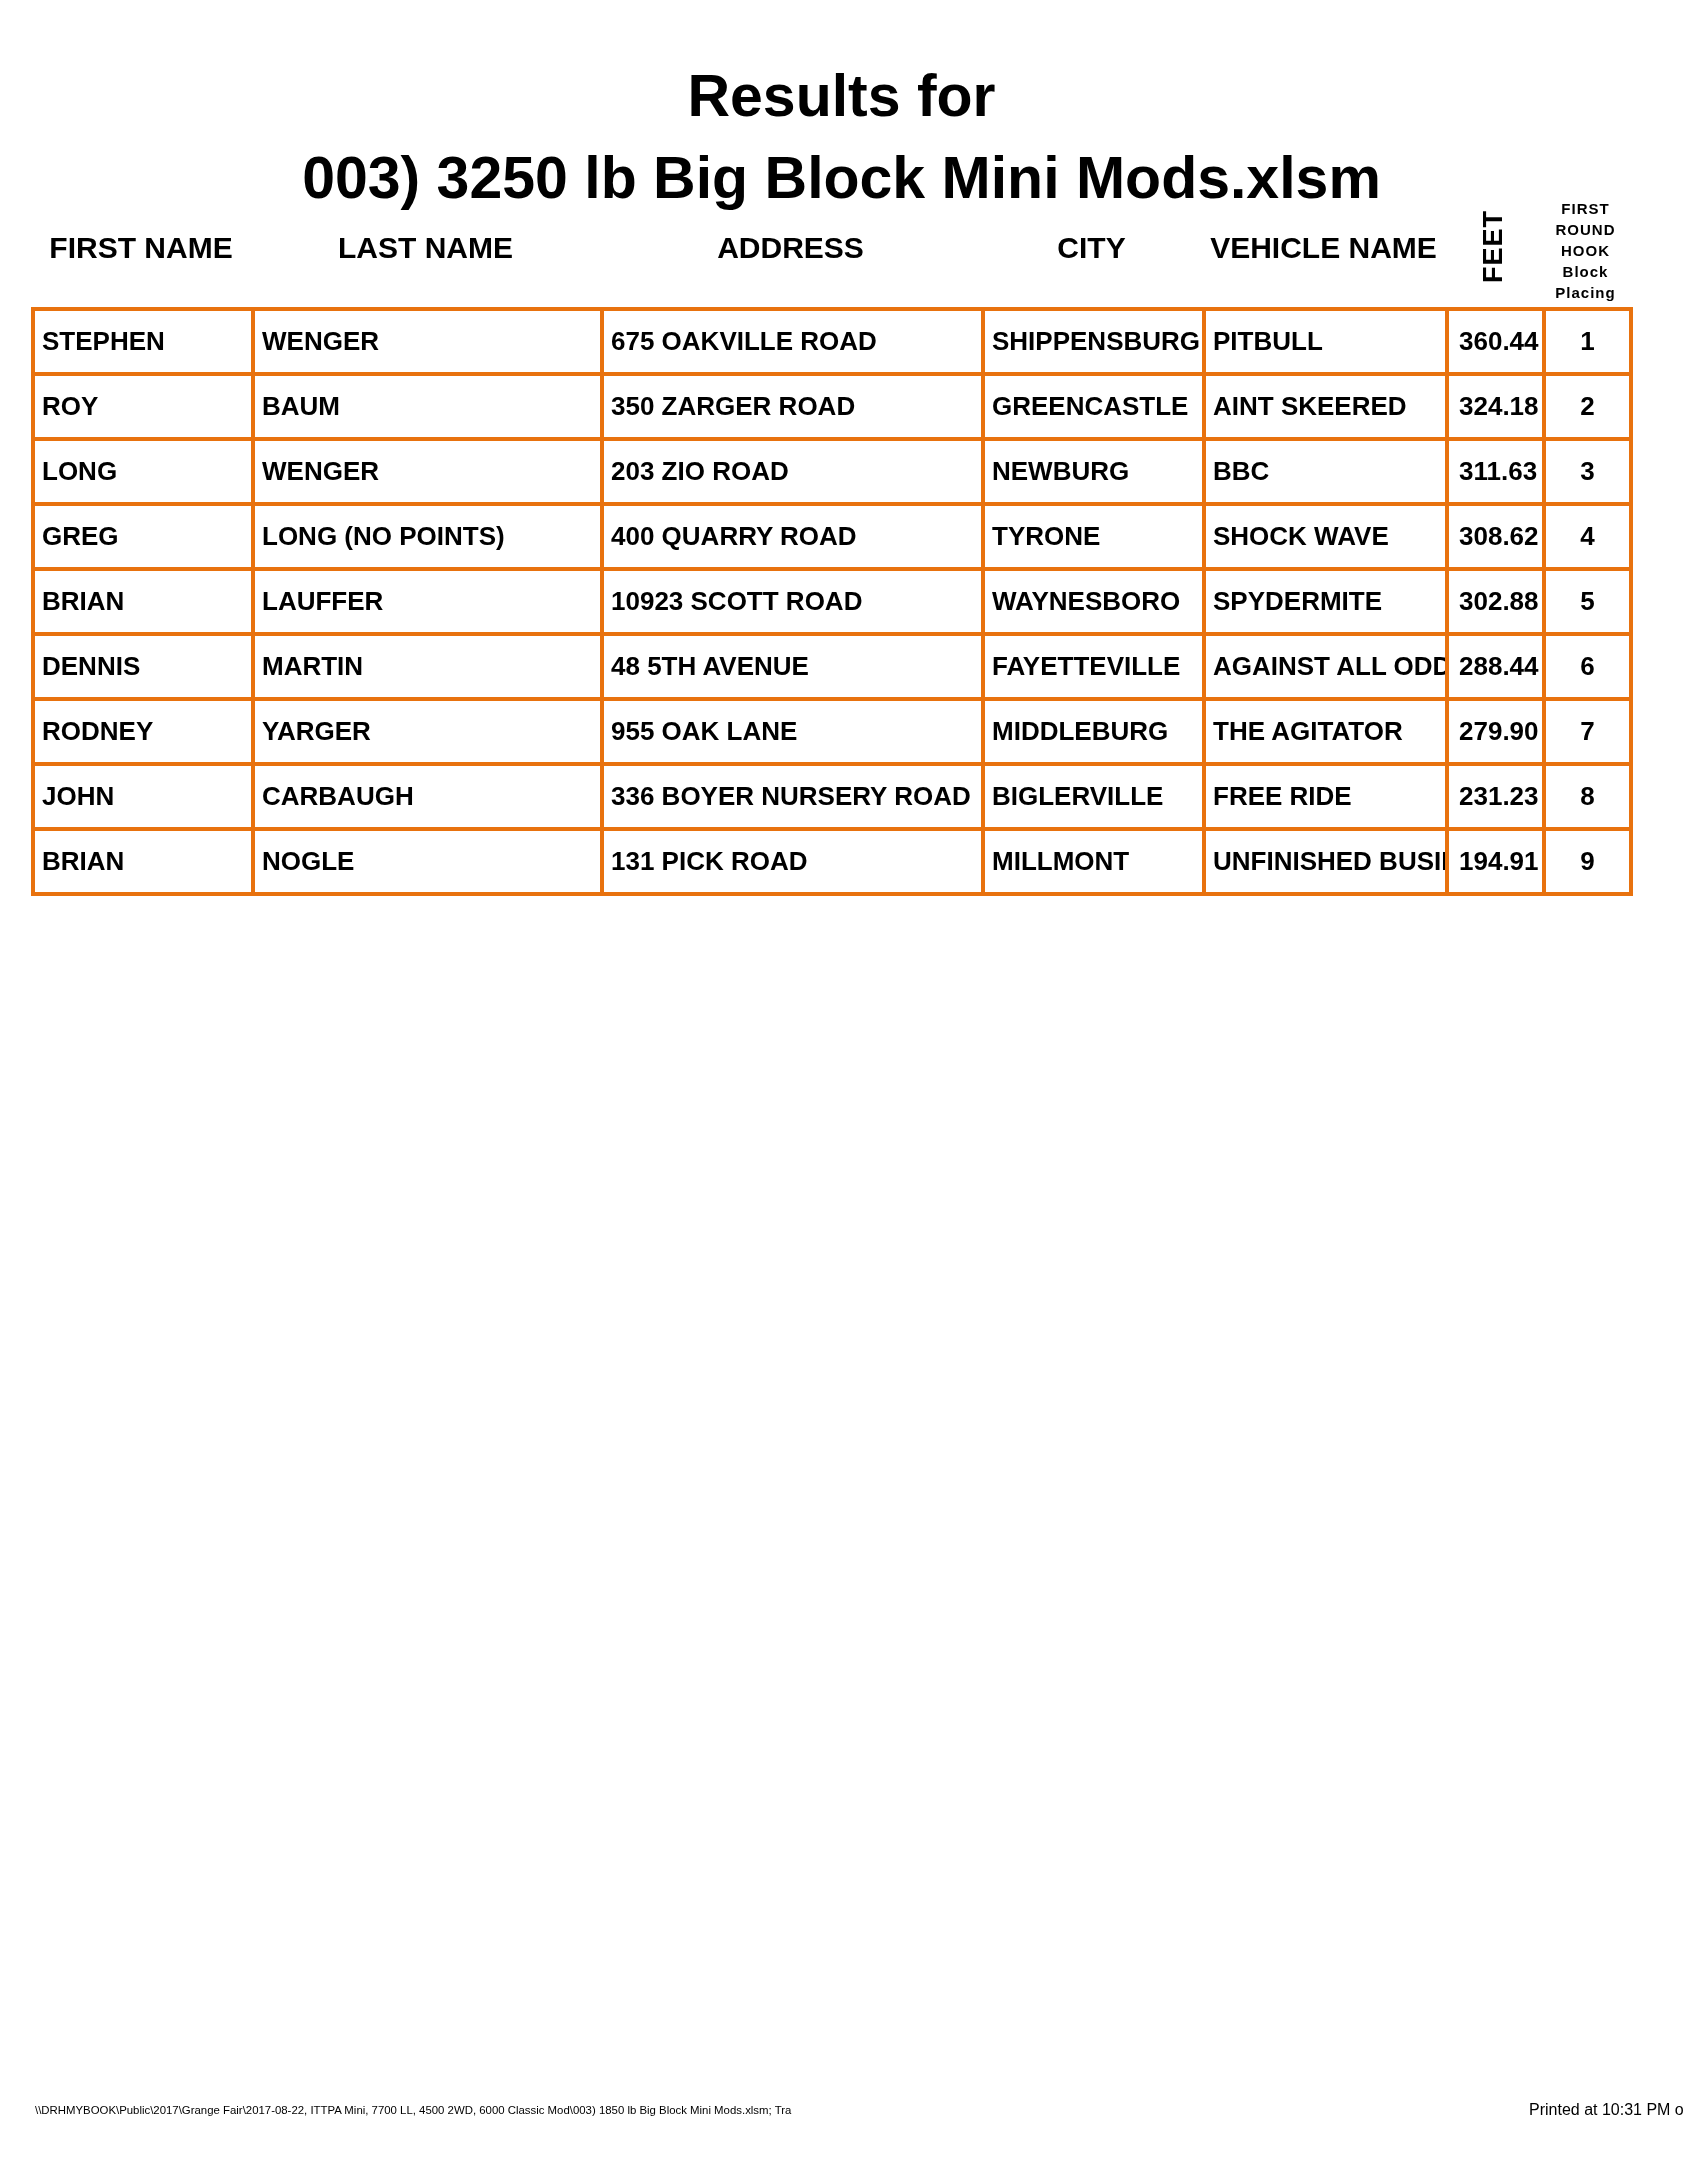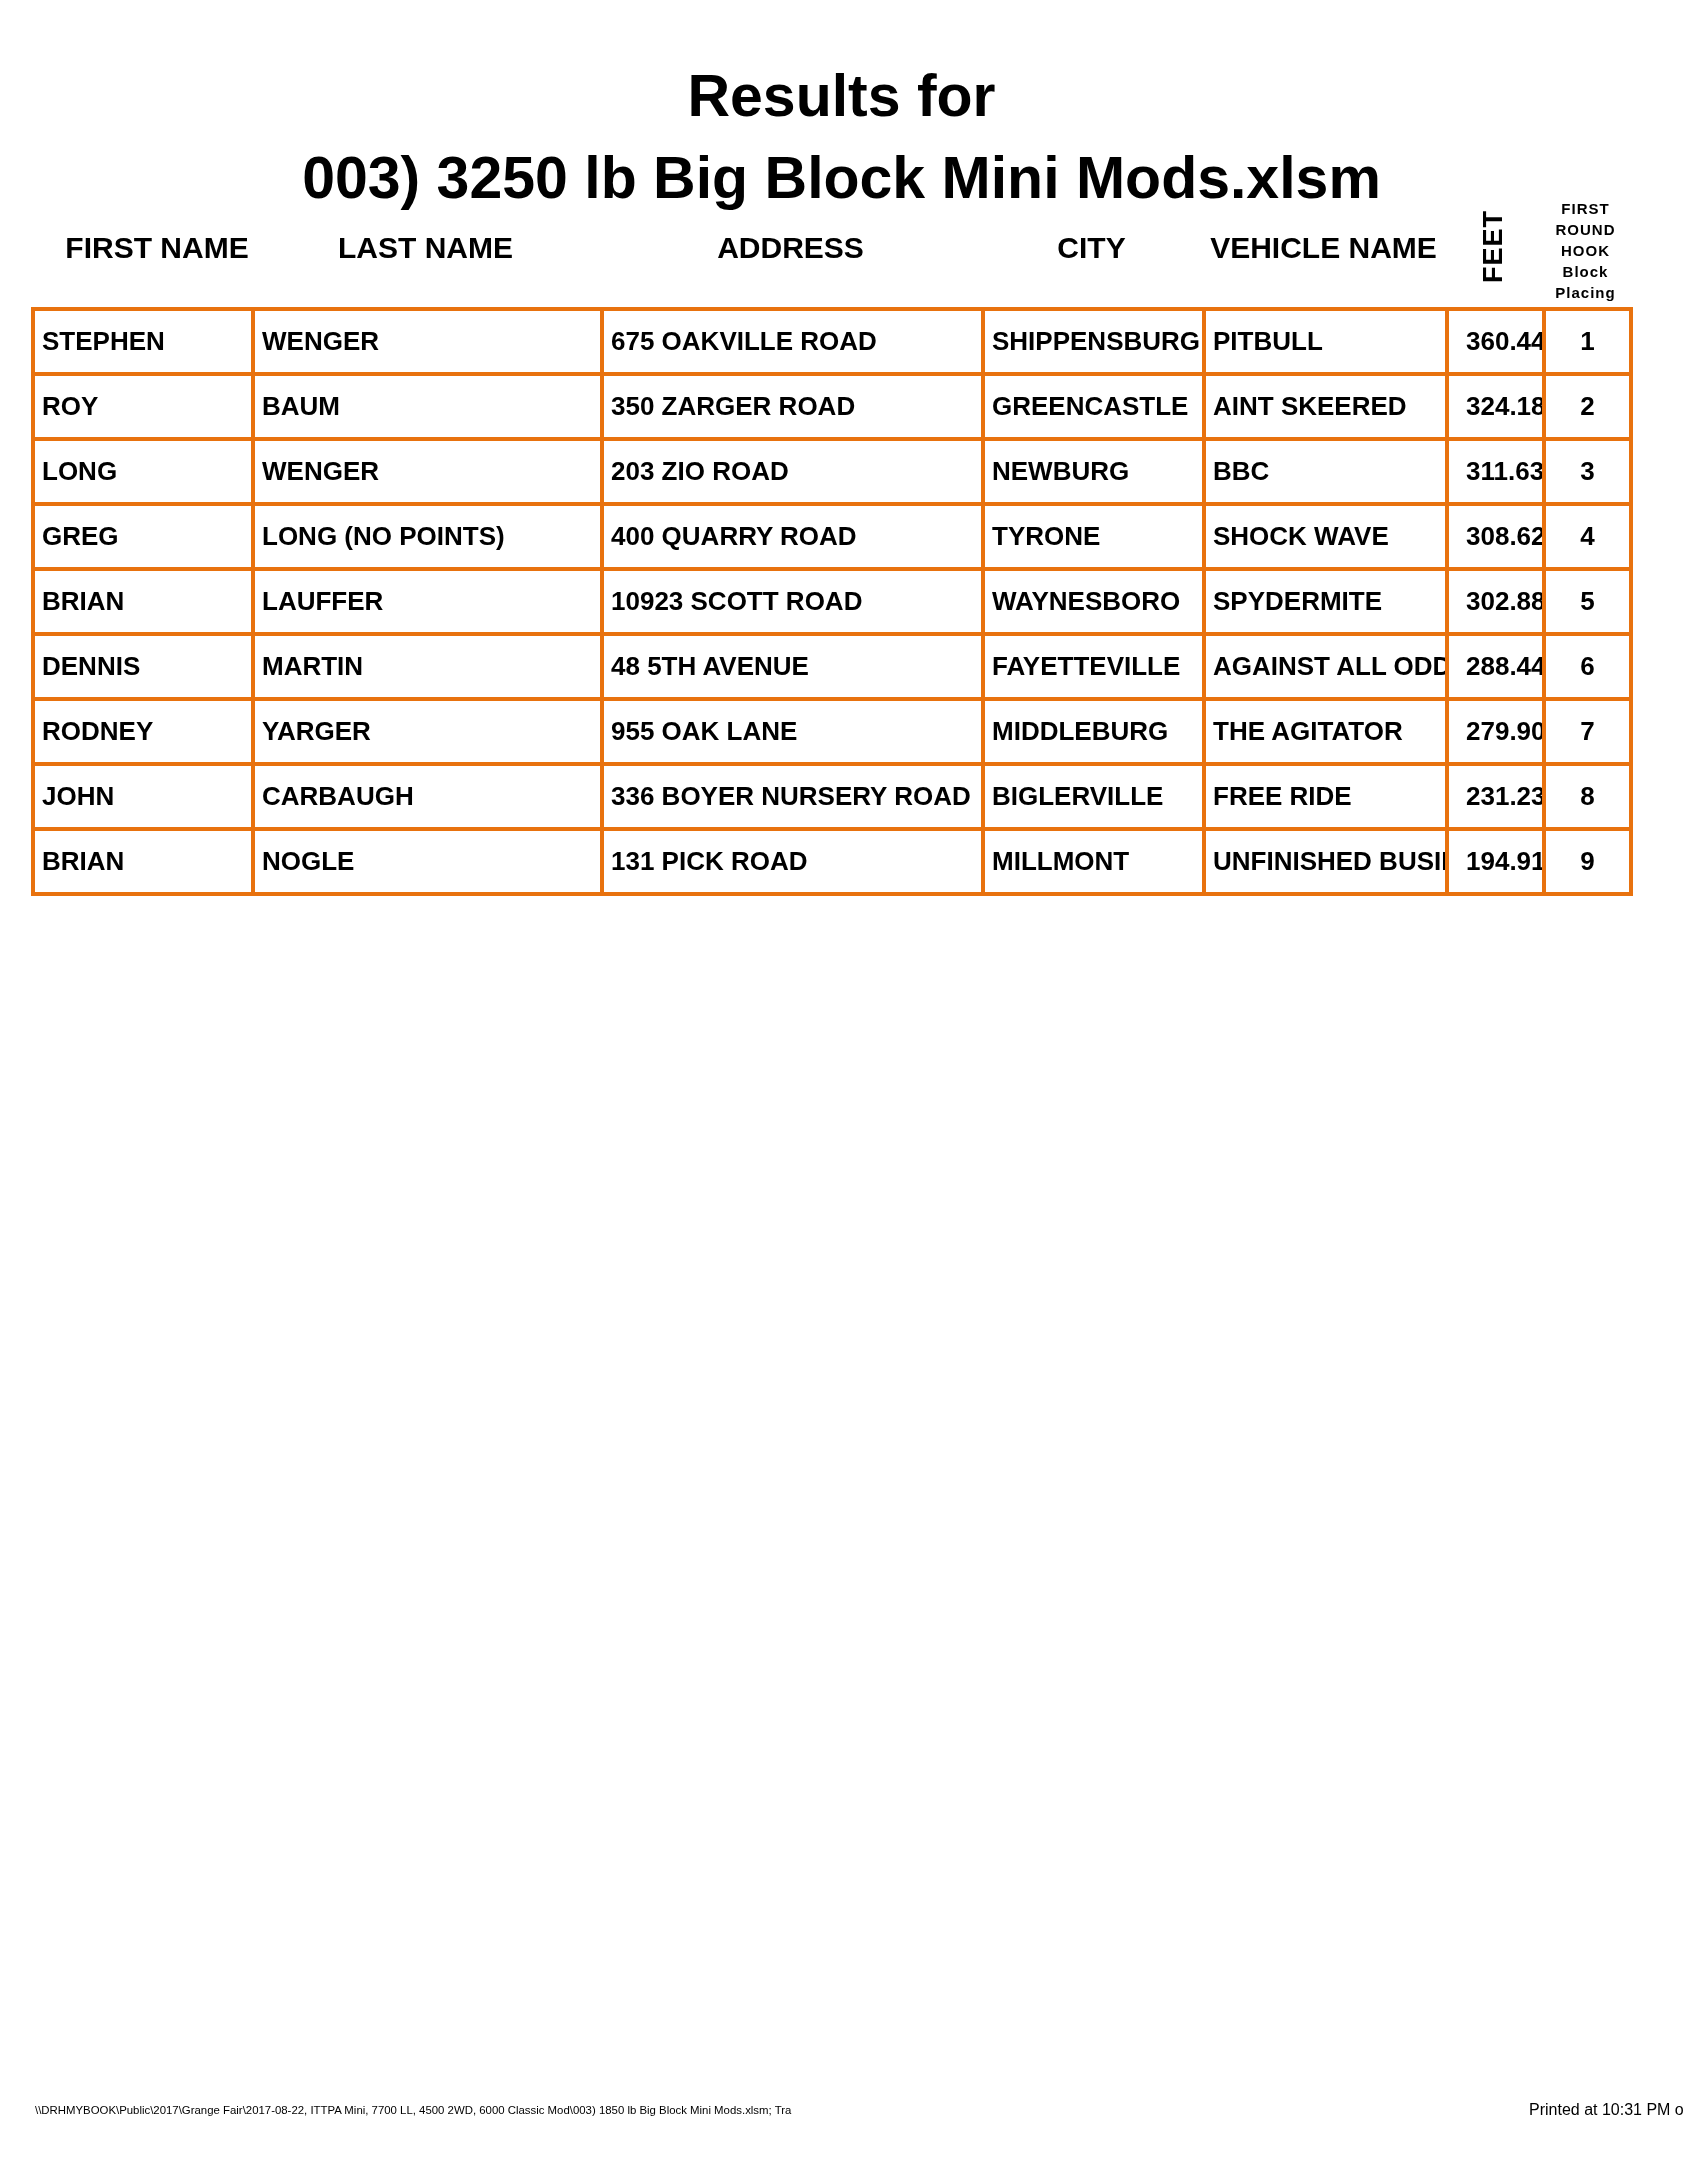--- a/index.html
+++ b/index.html
@@ -28,21 +28,21 @@
   .title2{top:149px;}
 
   
   .hrow{position:absolute;left:31px;top:188px;width:1598px;height:115px;}
   .hcell{
     position:absolute;bottom:40px;
     text-align:center;
     font-weight:bold;font-size:30px;line-height:1;
     white-space:nowrap;
   }
-  .hc1{left:16px;width:220px;margin-top:48px;}
+  .hc1{left:0;width:220px;margin-top:48px;}
   .hc2{left:220px;width:349px;}
   .hc3{left:569px;width:381px;}
   .hc4{left:950px;width:221px;}
   .hc5{left:1171px;width:243px;}
   .feetbox{
     position:absolute;left:1414px;bottom:10px;width:97px;height:94px;
     display:flex;align-items:center;justify-content:center;
   }
   .vtext{
     transform:rotate(-90deg);
@@ -67,21 +67,21 @@
     height:61px;
     padding:0;
     font-weight:bold;font-size:26px;
     vertical-align:middle;
     overflow:hidden;
   }
   td .clip{
     overflow:hidden;white-space:nowrap;
     padding-left:7px;
   }
-  td.num .clip{text-align:right;padding-left:10px;padding-right:5px;margin-left:7px;}
+  td.num .clip{text-align:right;padding-left:10px;padding-right:5px;}
   td.ctr .clip{text-align:center;padding-left:0;}
 
   
   .footer-left{
     position:absolute;left:35px;top:2103px;
     font-size:11.4px;line-height:14px;color:var(--ink);
     white-space:nowrap;
   }
   .footer-right{
     position:absolute;left:1529px;top:2103px;

